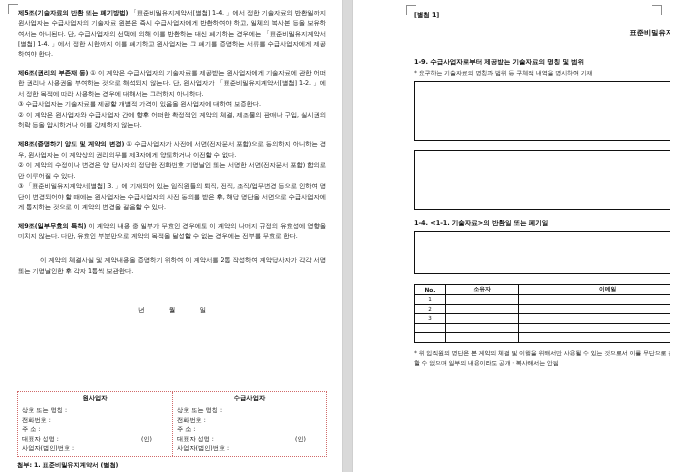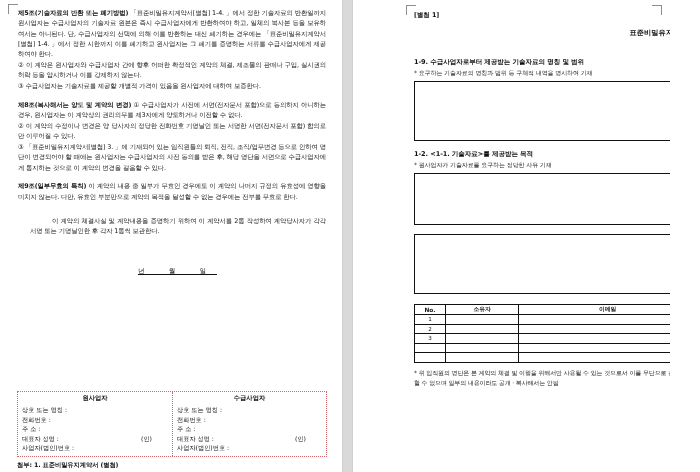--- a/index.html
+++ b/index.html
@@ -70,30 +70,28 @@
   }
   .para .art {
     font-weight: bold;
   }
   .para.sub {
     margin-top: -8.0px;
   }
   .para.closing {
     text-indent: 22px;
     margin-top: 14px;
-    margin-left: 12px;
   }
   .dateline {
     margin-top: 30px;
     text-align: center;
     font-size: 6.6px;
     letter-spacing: 11px;
     padding-left: 11px;
     color: #111;
-    text-decoration: underline;
   }
 
   
   .sign-table {
     position: absolute;
     left: 17px;
     top: 391px;
     width: 310px;
     border: 1px dotted #d06a6a;
     box-sizing: border-box;
@@ -224,25 +222,26 @@
 
   <div class="page page-left">
 
     <div class="crop-mark crop-tl" style="left:8px; top:4px;"></div>
     <div class="crop-mark crop-tr" style="right:8px; top:4px;"></div>
 
     <div class="doc-body">
 
       <p class="para"><span class="art">제5조(기술자료의 반환 또는 폐기방법)</span><span> 「표준비밀유지계약서[별첨] 1-4. 」에서 정한 기술자료의 반환일까지 원사업자는 수급사업자의 기술자료 원본은 즉시 수급사업자에게 반환하여야 하고, 일체의 복사본 등을 보유하여서는 아니된다. 단, 수급사업자의 선택에 의해 이를 반환하는 대신 폐기하는 경우에는 「표준비밀유지계약서[별첨] 1-4. 」에서 정한 시한까지 이를 폐기하고 원사업자는 그 폐기를 증명하는 서류를 수급사업자에게 제공하여야 한다.</span></p>
 
+      <p class="para"><span class="art">제6조(권리의 부존재 등)</span><span> ① 이 계약은 수급사업자의 기술자료를 제공받는 원사업자에게 기술자료에 관한 어떠한 권리나 사용권을 부여하는 것으로 해석되지 않는다. 단, 원사업자가 「표준비밀유지계약서[별첨] 1-2. 」에서 정한 목적에 따라 사용하는 경우에 대해서는 그러하지 아니하다.</span></p>
+      <p class="para sub">③ 수급사업자는 기술자료를 제공할 개별적 가격이 있음을 원사업자에 대하여 보증한다.</p>
       <p class="para sub">② 이 계약은 원사업자와 수급사업자 간에 향후 어떠한 확정적인 계약의 체결, 제조물의 판매나 구입, 실시권의 허락 등을 암시하거나 이를 강제하지 않는다.</p>
-      <p class="para sub">③ 수급사업자는 기술자료를 제공할 개별적 가격이 있음을 원사업자에 대하여 보증한다.</p>
-
-
-      <p class="para"><span class="art">제8조(복사해서는 양도 및 계약의 변경)</span><span> ① 수급사업자가 사전에 서면(전자문서 포함)으로 동의하지 아니하는 경우, 원사업자는 이 계약상의 권리의무를 제3자에게 양도하거나 이전할 수 없다.</span></p>
+
+
+      <p class="para"><span class="art">제8조(증명하기 양도 및 계약의 변경)</span><span> ① 수급사업자가 사전에 서면(전자문서 포함)으로 동의하지 아니하는 경우, 원사업자는 이 계약상의 권리의무를 제3자에게 양도하거나 이전할 수 없다.</span></p>
       <p class="para sub">② 이 계약의 수정이나 변경은 양 당사자의 정당한 전화번호 기명날인 또는 서명한 서면(전자문서 포함) 합의로만 이루어질 수 있다.</p>
       <p class="para sub">③ 「표준비밀유지계약서[별첨] 3. 」에 기재되어 있는 임직원들의 퇴직, 전직, 조직/업무변경 등으로 인하여 명단이 변경되어야 할 때에는 원사업자는 수급사업자의 사전 동의를 받은 후, 해당 명단을 서면으로 수급사업자에게 통지하는 것으로 이 계약의 변경을 갈음할 수 있다.</p>
 
       <p class="para"><span class="art">제9조(일부무효의 특칙)</span><span> 이 계약의 내용 중 일부가 무효인 경우에도 이 계약의 나머지 규정의 유효성에 영향을 미치지 않는다. 다만, 유효인 부분만으로 계약의 목적을 달성할 수 없는 경우에는 전부를 무효로 한다.</span></p>
 
       <p class="para closing">이 계약의 체결사실 및 계약내용을 증명하기 위하여 이 계약서를 2통 작성하여 계약당사자가 각각 서명 또는 기명날인한 후 각자 1통씩 보관한다.</p>
 
       <div class="dateline">년 월 일</div>
     </div>
 
@@ -309,30 +308,29 @@
     <div class="annex-title">표준비밀유지계약서 (별첨)</div>
 
     <div class="annex-content">
 
       <div class="sec-block">
         <p class="sec-head">1-9. 수급사업자로부터 제공받는 기술자료의 명칭 및 범위</p>
         <p class="sec-hint">* 요구하는 기술자료의 명칭과 범위 등 구체적 내역을 명시하여 기재</p>
         <div class="answer-box" style="height:60px;"></div>
       </div>
 
-      <div class="sec-block">
-        <p class="sec-head">1-2. &lt;1-1. 기술자료&gt;를 제공받는 목적</p>
-        <p class="sec-hint">* 원사업자가 기술자료를 요구하는 정당한 사유 기재</p>
-        <div class="answer-box" style="height:52px;"></div>
-      </div>
 
       <div class="sec-block">
         <div class="answer-box" style="height:60px; margin-top:3px;"></div>
       </div>
 
+      <div class="sec-block">
+        <p class="sec-head">1-4. &lt;1-1. 기술자료&gt;의 반환일 또는 폐기일</p>
+        <div class="answer-box" style="height:43px; margin-top:3px;"></div>
+      </div>
 
       <div class="sec-block" style="margin-top:10px;">
         <table class="staff-table">
           <thead>
             <tr>
               <th class="col-no">No.</th>
               <th class="col-owner">소유자</th>
               <th class="col-email">이메일</th>
             </tr>
           </thead>

